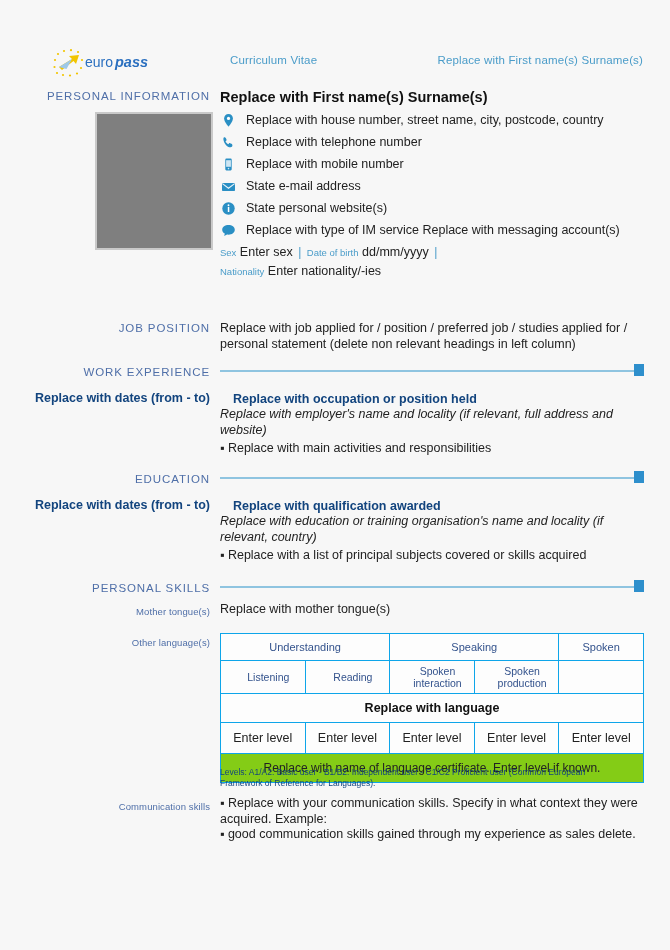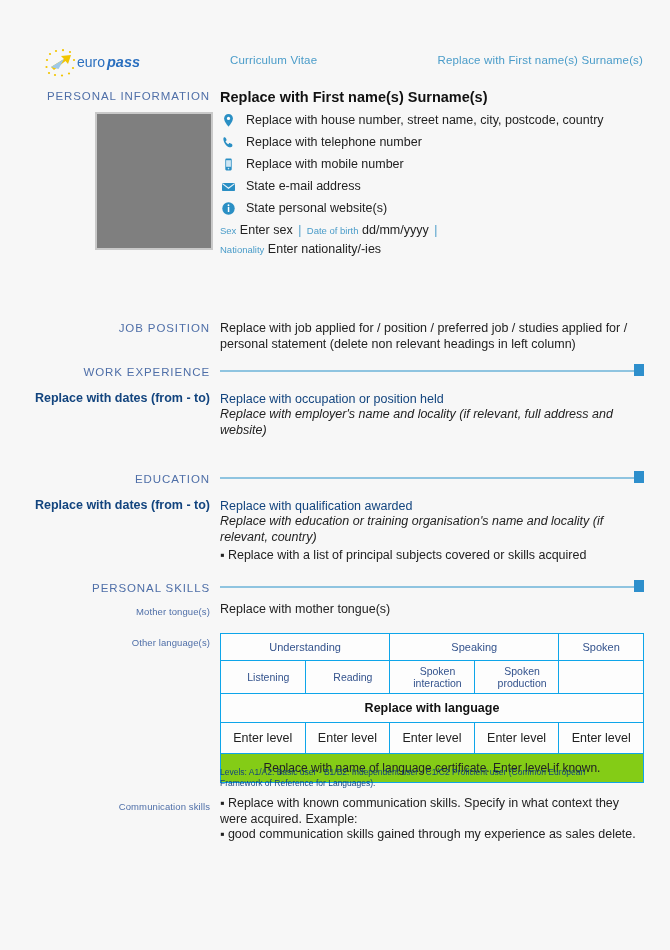--- a/index.html
+++ b/index.html
@@ -19,21 +19,21 @@
 
   
   .header {
     position: absolute;
     left: 0; top: 0;
     width: 670px;
     height: 86px;
   }
   .logo {
     position: absolute;
-    left: 44px; top: 48px;
+    left: 52px; top: 48px;
     width: 120px; height: 30px; text-align: center;
   }
   .logo svg { display: block; }
 
   .hdr-center {
     position: absolute;
     left: 230px; top: 54px;
     font-size: 11.5px;
     color: #4a9cc9;
     letter-spacing: 0.15px;
@@ -92,23 +92,24 @@
     color: #111;
     line-height: 17px;
   }
   .txt {
     font-size: 12.5px;
     color: #222;
     line-height: 15.5px;
   }
   .txt-bold-blue {
     font-size: 12.5px;
-    font-weight: normal;
+    font-weight: bold;
     color: #12447e;
     line-height: 16px;
+    margin-left: 13px;
   }
   .txt-italic {
     font-size: 12.5px;
     font-style: italic;
     color: #222;
     line-height: 15.5px;
   }
   .bullet-line {
     font-size: 12.5px;
     color: #222;
@@ -315,20 +316,28 @@
       <span class="cicon">
         <svg width="15" height="15" viewBox="0 0 15 15">
             <circle cx="7.5" cy="7.5" r="6.2" fill="#2a8fc4"></circle>
             <rect x="6.8" y="6" width="1.5" height="5" fill="#fff"></rect>
             <circle cx="7.5" cy="4.2" r="0.95" fill="#fff"></circle>
           </svg>
       </span>
       <span>State personal website(s)</span>
     </div>
 
+    <div class="contact-item">
+      <span class="cicon">
+        <svg width="15" height="15" viewBox="0 0 15 15">
+            <path d="M7.5 2C4 2 1.2 4.1 1.2 6.7c0 1.6 1 3 2.6 3.9L3.2 13l2.8-1.5c.5.1 1 .15 1.5.15 3.5 0 6.3-2.1 6.3-4.95C13.8 4.1 11 2 7.5 2z" fill="#2a8fc4"></path>
+          </svg>
+      </span>
+      <span>Replace with type of IM service Replace with messaging account(s)</span>
+    </div>
 
     <div class="meta-line">
       <span class="meta-key">Sex</span>
       <span>Enter sex</span>
       <span class="meta-sep">|</span>
       <span class="meta-key">Date of birth</span>
       <span>dd/mm/yyyy</span>
       <span class="meta-sep">|</span>
     </div>
 
@@ -349,20 +358,21 @@
   <div class="divider" style="top:364px;">
     <div class="line"></div>
     <div class="sq"></div>
   </div>
 
   <div class="row" style="top:391px;">
     <div class="lcol lbl-dates">Replace with dates (from - to)</div>
     <div class="rcol">
       <div class="txt-bold-blue">Replace with occupation or position held</div>
       <div class="txt-italic">Replace with employer's name and locality (if relevant, full address and website)</div>
+      <div class="bullet-line" style="margin-top:3px;">▪ Replace with main activities and responsibilities</div>
     </div>
   </div>
 
   <div class="row" style="top:472px;">
     <div class="lcol lbl-section">EDUCATION</div>
   </div>
   <div class="divider" style="top:471px;">
     <div class="line"></div>
     <div class="sq"></div>
   </div>
@@ -421,18 +431,18 @@
       <td class="cert" colspan="5">Replace with name of language certificate. Enter level if known.</td>
     </tr>
   </tbody>
     </table>
 
   <div class="legend" style="top:767px;">Levels: A1/A2: Basic user - B1/B2: Independent user - C1/C2 Proficient user (Common European Framework of Reference for Languages).</div>
 
   <div class="row" style="top:800px;">
     <div class="lcol lbl-small">Communication skills</div>
     <div class="rcol" style="top:-4px;">
-      <div class="bullet-line">▪  Replace with known communication skills. Specify in what context they were acquired. Example:</div>
+      <div class="bullet-line">▪  Replace with your communication skills. Specify in what context they were acquired. Example:</div>
       <div class="bullet-line">▪ good communication skills gained through my experience as sales delete.</div>
     </div>
   </div>
 
 </div>
 
 </body></html>

